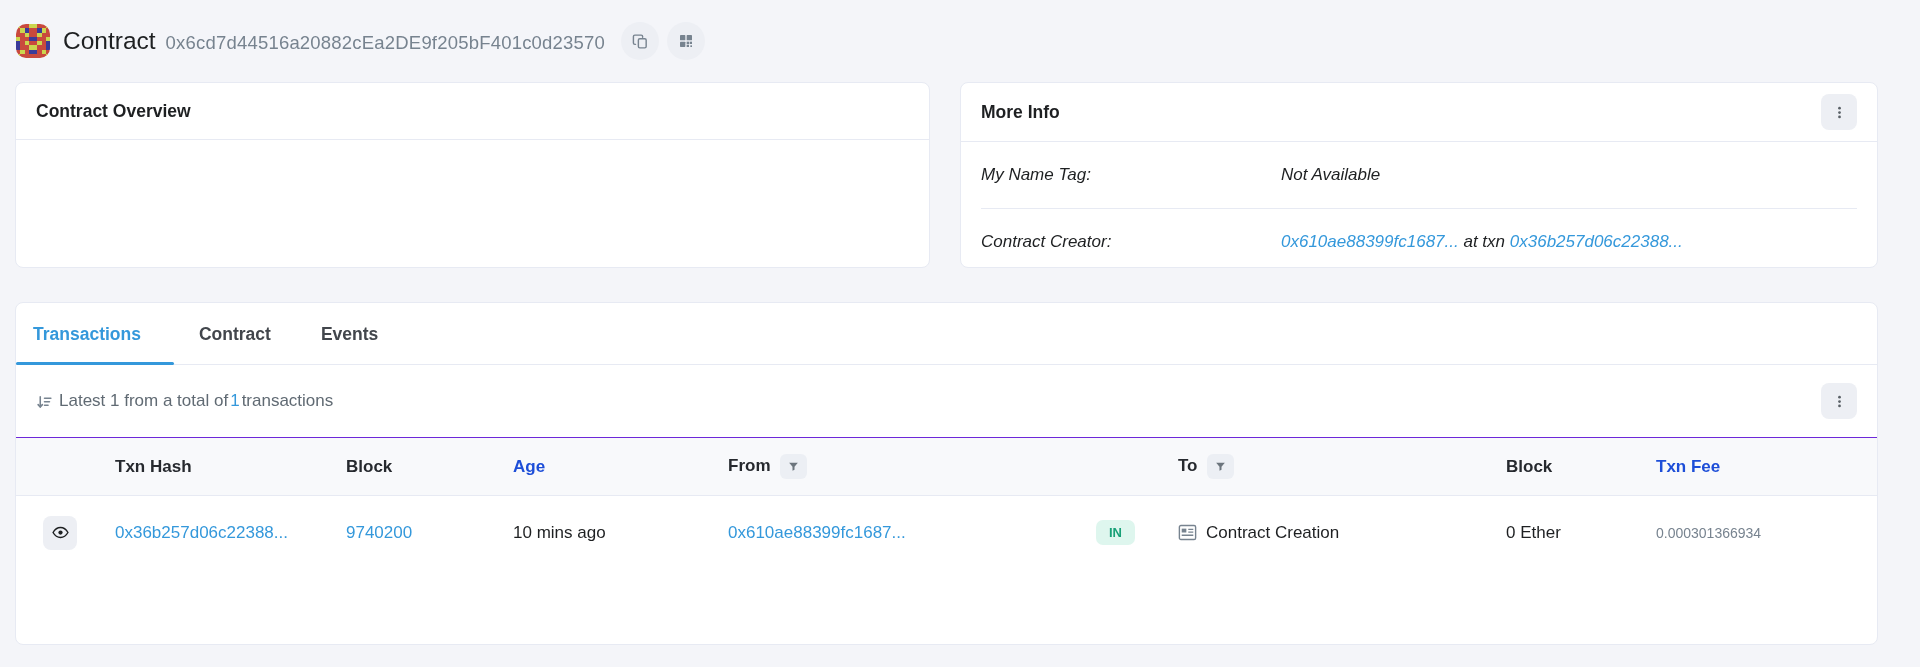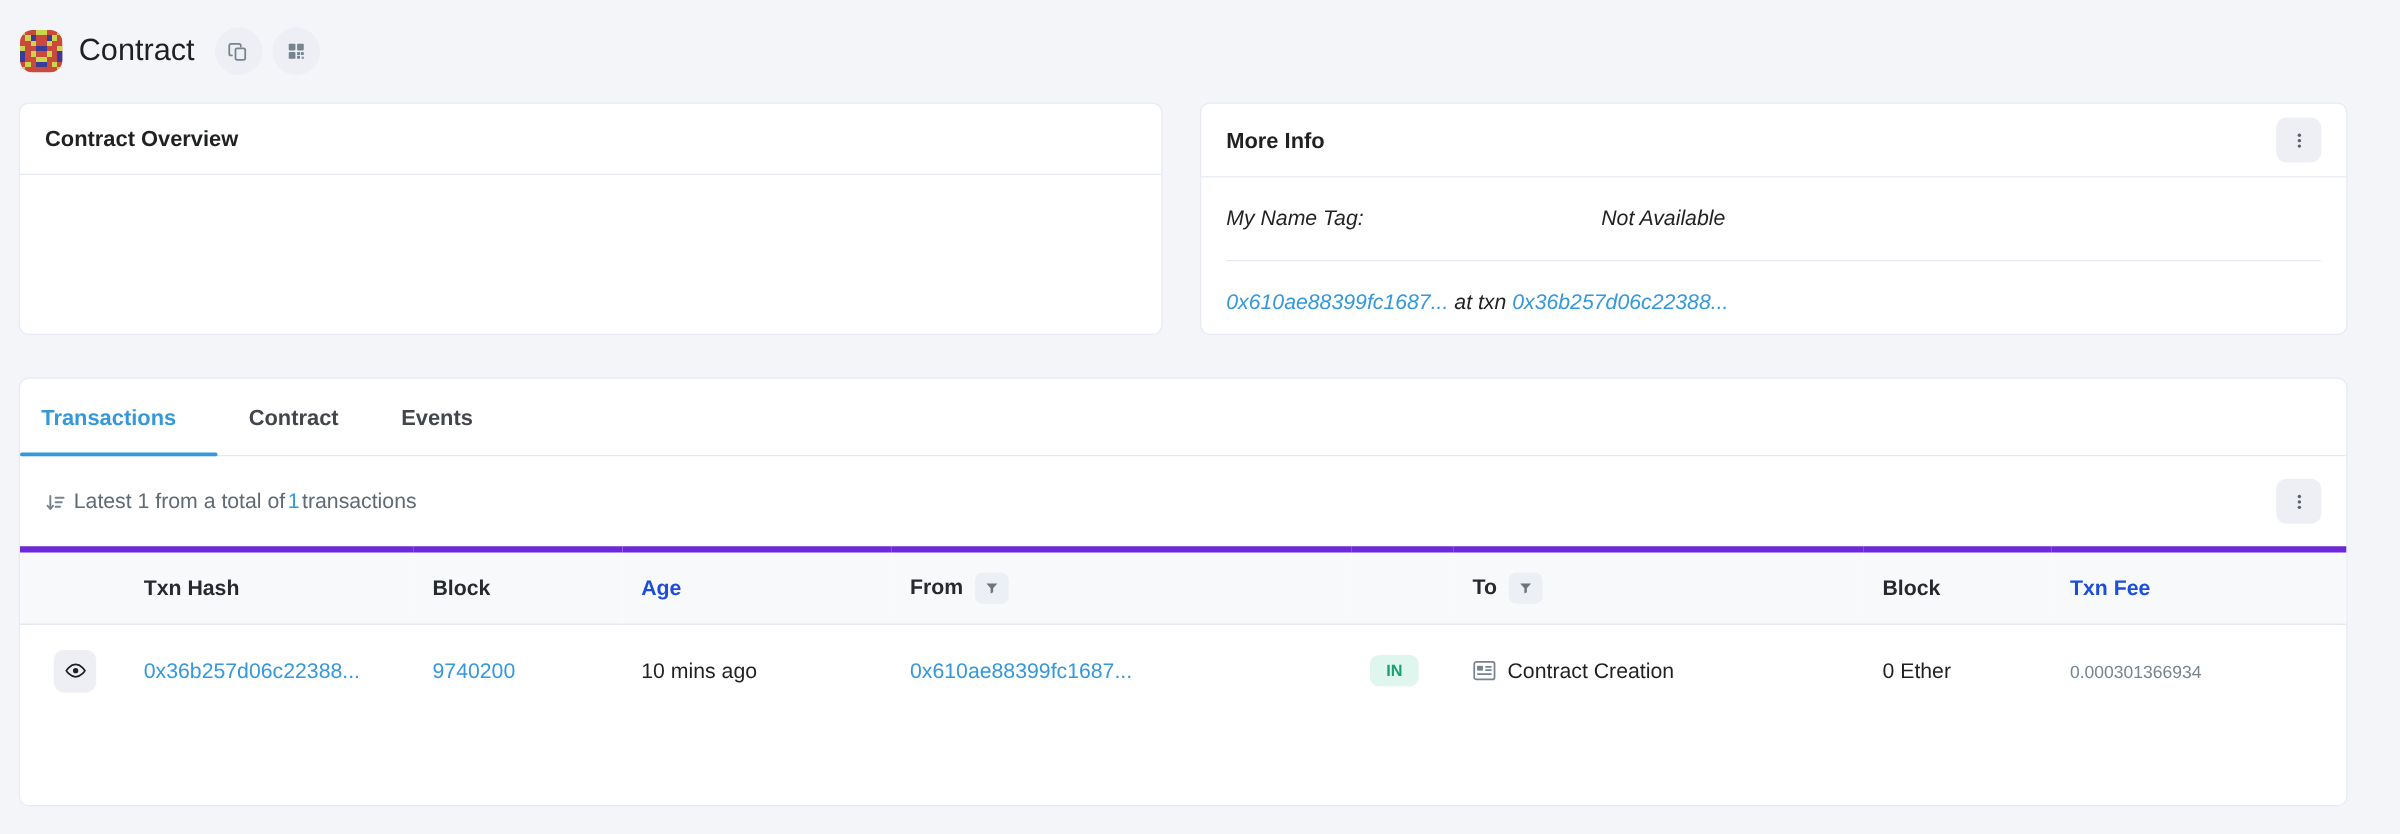--- a/index.html
+++ b/index.html
@@ -78,21 +78,21 @@
   }
   .summary-row {
     display:flex; align-items:center; justify-content:space-between;
     padding:18px 20px 18px 20px; height:72px;
   }
   .summary-text { display:flex; align-items:flex-end; color:#606a73; font-size:17px; gap:2px; }
   .summary-text .sort-ic { color:#77838f; margin-right:4px; display:inline-flex; }
 
   table { width:100%; border-collapse:collapse; table-layout:fixed; font-size:17px; }
   thead th {
-    background:#f8f9fb; border-top:5px solid #6d28d9; border-bottom:1px solid #e7eaf3;
+    background:#f8f9fb; border-top:1px solid #6d28d9; border-bottom:1px solid #e7eaf3;
     text-align:left; font-weight:600; color:#26292e; padding:16px 15px; white-space:nowrap;
   }
   tbody td { padding:24px 15px; white-space:nowrap; overflow:hidden; vertical-align:middle; }
   th:first-child, td:first-child { padding-left:27px; }
   .th-link { color:#1d4ed8; font-weight:700; }
   .filter-btn {
     width:27px; height:25px; border-radius:6px; background:#eceff4; border:none;
     color:#6c757d; margin-left:9px; vertical-align:middle;
     display:inline-flex; align-items:center; justify-content:center;
   }
@@ -148,20 +148,21 @@
             <rect x="5" y="1" width="1" height="1"></rect>
           <rect x="0" y="4" width="1" height="2"></rect>
             <rect x="7" y="4" width="1" height="2"></rect>
           <rect x="3" y="3" width="2" height="1"></rect>
           <rect x="3" y="6" width="2" height="1"></rect>
         </g>
       </svg>
     </span>
     <h1 class="page-title">
       <span class="title-label">Contract</span>
+      <span class="title-address">0x6cd7d44516a20882cEa2DE9f205bF401c0d23570</span>
     </h1>
     <button class="circle-btn">
       <span style="display:inline-flex">
         <svg width="17" height="17" viewBox="0 0 24 24" fill="none" stroke="currentColor" stroke-width="2" stroke-linecap="round" stroke-linejoin="round">
             <rect x="9" y="8" width="11" height="13" rx="2"></rect>
             <path d="M5 16H4a2 2 0 0 1-2-2V5a2 2 0 0 1 2-2h9a2 2 0 0 1 2 2v1"></path>
           </svg>
       </span>
     </button>
     <button class="circle-btn">
@@ -198,20 +199,21 @@
                 <circle cx="12" cy="19" r="2.2"></circle>
               </svg>
           </span>
         </button>
       </div>
       <div class="mi-row">
         <div class="mi-label">My Name Tag:</div>
         <div class="mi-value">Not Available</div>
       </div>
       <div class="mi-row">
+        <div class="mi-label">Contract Creator:</div>
         <div class="mi-value">
           <a>0x610ae88399fc1687...</a>
           <span class="sep">at txn</span>
           <a>0x36b257d06c22388...</a>
         </div>
       </div>
     </section>
   </div>
 
   <section class="card tx-card">

